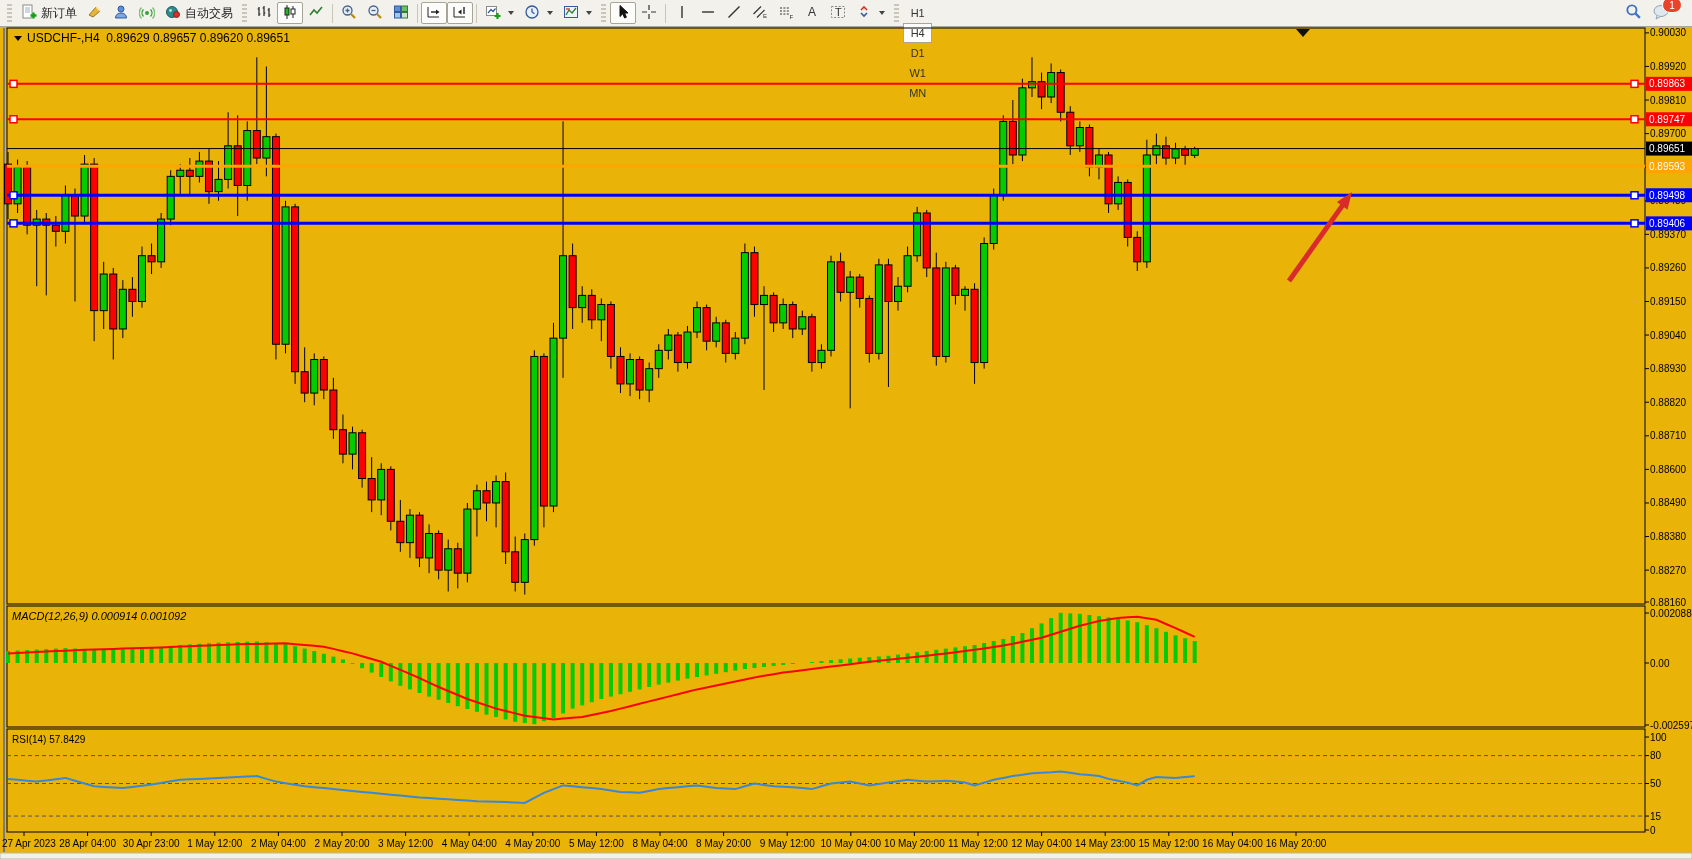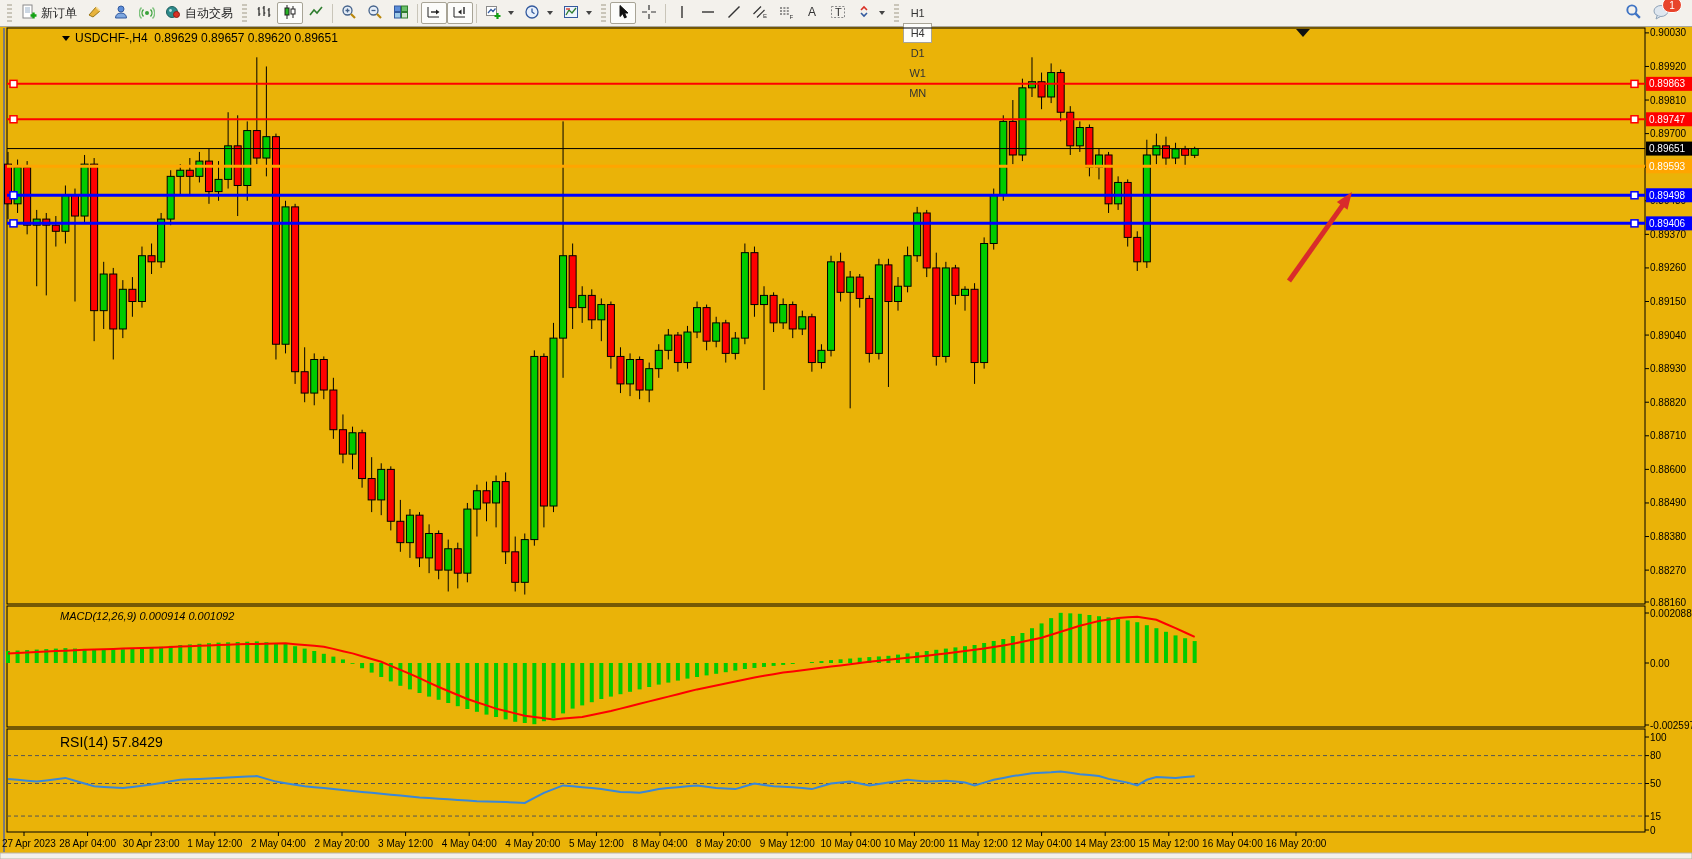--- a/index.html
+++ b/index.html
@@ -21,24 +21,24 @@
   .tf-btn{height:20px;min-width:26px;display:flex;align-items:center;justify-content:center;
           font-size:11px;color:#333;border:1px solid transparent;padding:0 3px;box-sizing:border-box;}
   .tf-btn.active{background:#fdfdfb;border-color:#a8a496;}
   #tb-spacer{flex:1;}
   .chat-wrap{position:relative;margin-right:14px;}
   .noti-badge{position:absolute;top:-6px;right:-8px;min-width:14px;height:14px;border-radius:8px;
               background:#e8442b;color:#fff;font-size:10px;display:flex;align-items:center;
               justify-content:center;padding:0 2px;border:1px solid #fff;}
   
   #chart-svg{position:absolute;left:0;top:0;}
-  .ovl{position:absolute;font-size:12px;color:#000;white-space:nowrap;z-index:5;margin-left:48px;}
+  .ovl{position:absolute;font-size:12px;color:#000;white-space:nowrap;z-index:5;}
   #chart-title{left:14px;top:31px;}
   #macd-label{left:12px;top:610px;font-size:11px;font-style:italic;}
-  #rsi-label{left:12px;top:734px;font-size:14px;}
+  #rsi-label{left:12px;top:734px;font-size:10px;}
   .tri-down{display:inline-block;width:0;height:0;border-left:4px solid transparent;
             border-right:4px solid transparent;border-top:5px solid #000;margin-right:5px;vertical-align:middle;}
 </style>
 </head>
 <body>
 
 <div id="app">
 
   <div id="toolbar">
     <div class="tb-grip"></div>

